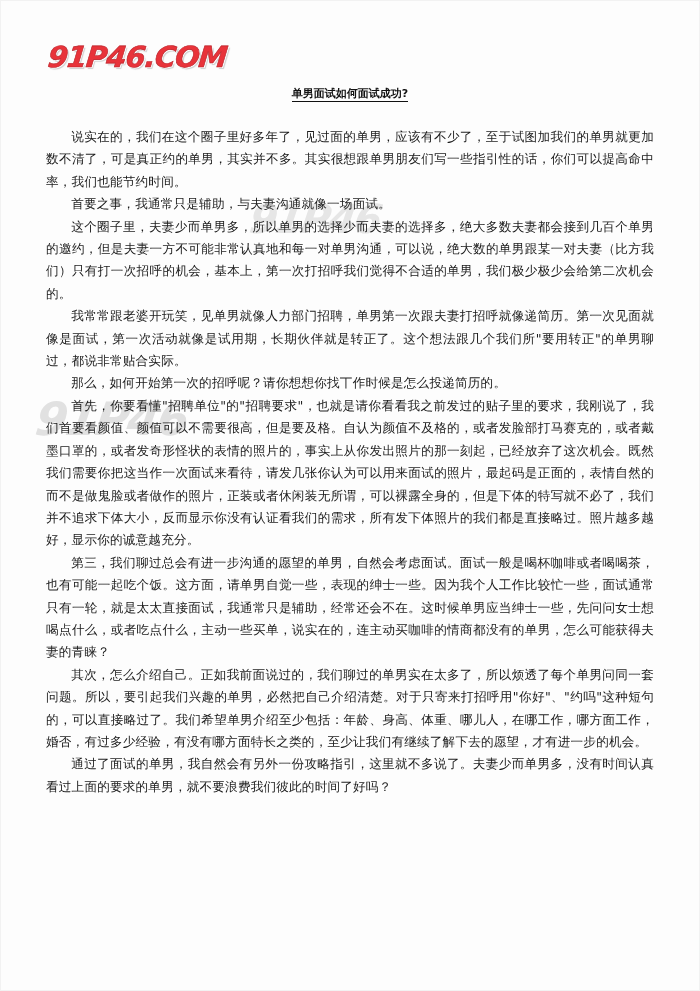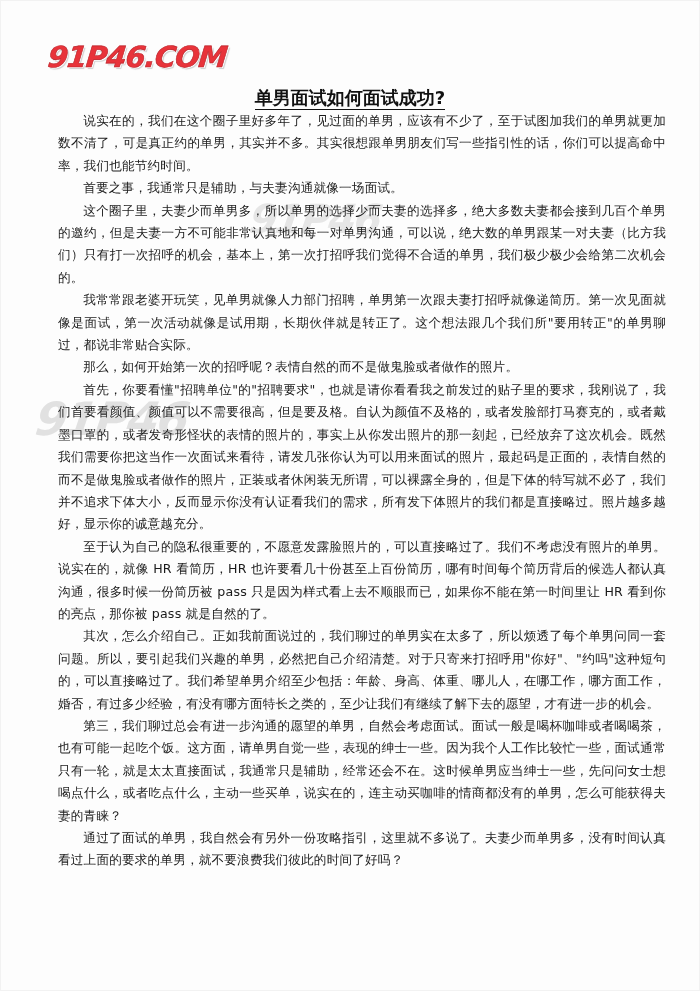--- a/index.html
+++ b/index.html
@@ -77,36 +77,35 @@
   }
 
   .doc-title {
     position: absolute;
     left: 0;
     right: 0;
     top: 86px;
     text-align: center;
     font-family: "DejaVu Sans", "Liberation Sans", sans-serif;
     font-weight: bold;
-    font-size: 18px;
+    font-size: 11px;
     color: #111;
     z-index: 3;
   }
   .doc-title .underline {
     border-bottom: 1px solid #111;
     padding-bottom: 1px;
   }
 
   .body-text {
     position: absolute;
     left: 46px;
-    top: 110px;
+    top: 126px;
     width: 608px;
     z-index: 3;
-    margin-left: 12px;
   }
   .body-text p {
     margin: 0 0 0 0;
     text-indent: 2em;
     font-family: "DejaVu Sans", "Liberation Sans", sans-serif;
     font-size: 12.6px;
     line-height: 22.4px;
     color: #1a1a1a;
     text-align: justify;
     text-justify: inter-ideograph;
@@ -125,21 +124,20 @@
 
   <div class="doc-title">
     <span class="underline">单男面试如何面试成功?</span>
   </div>
 
   <div class="body-text">
     <p>说实在的，我们在这个圈子里好多年了，见过面的单男，应该有不少了，至于试图加我们的单男就更加数不清了，可是真正约的单男，其实并不多。其实很想跟单男朋友们写一些指引性的话，你们可以提高命中率，我们也能节约时间。</p>
     <p>首要之事，我通常只是辅助，与夫妻沟通就像一场面试。</p>
     <p>这个圈子里，夫妻少而单男多，所以单男的选择少而夫妻的选择多，绝大多数夫妻都会接到几百个单男的邀约，但是夫妻一方不可能非常认真地和每一对单男沟通，可以说，绝大数的单男跟某一对夫妻（比方我们）只有打一次招呼的机会，基本上，第一次打招呼我们觉得不合适的单男，我们极少极少会给第二次机会的。</p>
     <p>我常常跟老婆开玩笑，见单男就像人力部门招聘，单男第一次跟夫妻打招呼就像递简历。第一次见面就像是面试，第一次活动就像是试用期，长期伙伴就是转正了。这个想法跟几个我们所"要用转正"的单男聊过，都说非常贴合实际。</p>
-    <p>那么，如何开始第一次的招呼呢？表情自然的而不是做鬼脸或者做作的照片。</p>
+    <p>那么，如何开始第一次的招呼呢？请你想想你找丅作时候是怎么投递简历的。</p>
     <p>首先，你要看懂"招聘单位"的"招聘要求"，也就是请你看看我之前发过的贴子里的要求，我刚说了，我们首要看颜值、颜值可以不需要很高，但是要及格。自认为颜值不及格的，或者发脸部打马赛克的，或者戴墨口罩的，或者发奇形怪状的表情的照片的，事实上从你发出照片的那一刻起，已经放弃了这次机会。既然我们需要你把这当作一次面试来看待，请发几张你认为可以用来面试的照片，最起码是正面的，表情自然的而不是做鬼脸或者做作的照片，正装或者休闲装无所谓，可以裸露全身的，但是下体的特写就不必了，我们并不追求下体大小，反而显示你没有认证看我们的需求，所有发下体照片的我们都是直接略过。照片越多越好，显示你的诚意越充分。</p>
-    <p>至于认为自己的隐私很重要的，不愿意发露脸照片的，可以直接略过了。我们不考虑没有照片的单男。说实在的，就像 HR 看简历，HR 也许要看几十份甚至上百份简历，哪有时间每个简历背后的候选人都认真沟通，很多时候一份简历被 pass 只是因为样式看上去不顺眼而已，如果你不能在第一时间里让 HR 看到你的亮点，那你被 pass 就是自然的了。</p>
+    <p>第三，我们聊过总会有进一步沟通的愿望的单男，自然会考虑面试。面试一般是喝杯咖啡或者喝喝茶，也有可能一起吃个饭。这方面，请单男自觉一些，表现的绅士一些。因为我个人工作比较忙一些，面试通常只有一轮，就是太太直接面试，我通常只是辅助，经常还会不在。这时候单男应当绅士一些，先问问女士想喝点什么，或者吃点什么，主动一些买单，说实在的，连主动买咖啡的情商都没有的单男，怎么可能获得夫妻的青睐？</p>
     <p>其次，怎么介绍自己。正如我前面说过的，我们聊过的单男实在太多了，所以烦透了每个单男问同一套问题。所以，要引起我们兴趣的单男，必然把自己介绍清楚。对于只寄来打招呼用"你好"、"约吗"这种短句的，可以直接略过了。我们希望单男介绍至少包括：年龄、身高、体重、哪儿人，在哪工作，哪方面工作，婚否，有过多少经验，有没有哪方面特长之类的，至少让我们有继续了解下去的愿望，才有进一步的机会。</p>
-    <p>第三，我们聊过总会有进一步沟通的愿望的单男，自然会考虑面试。面试一般是喝杯咖啡或者喝喝茶，也有可能一起吃个饭。这方面，请单男自觉一些，表现的绅士一些。因为我个人工作比较忙一些，面试通常只有一轮，就是太太直接面试，我通常只是辅助，经常还会不在。这时候单男应当绅士一些，先问问女士想喝点什么，或者吃点什么，主动一些买单，说实在的，连主动买咖啡的情商都没有的单男，怎么可能获得夫妻的青睐？</p>
     <p>通过了面试的单男，我自然会有另外一份攻略指引，这里就不多说了。夫妻少而单男多，没有时间认真看过上面的要求的单男，就不要浪费我们彼此的时间了好吗？</p>
   </div>
 
 </div>
 
 </body></html>

